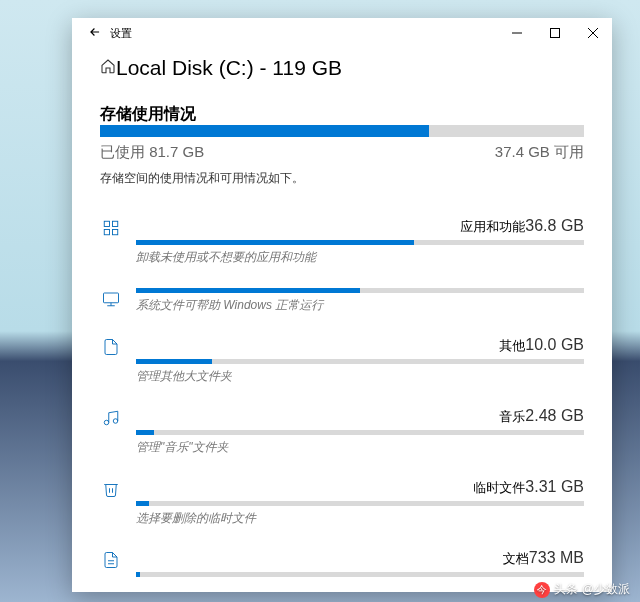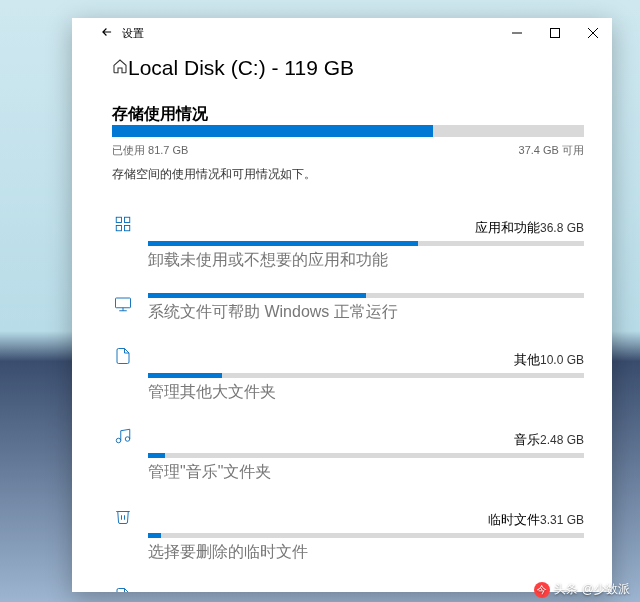--- a/index.html
+++ b/index.html
@@ -9,21 +9,20 @@
     background: linear-gradient(180deg, #cfe8f0 0%, #b8dce8 55%, #3a4d6e 60%, #9db5d0 100%);
     overflow: hidden;
     position: relative;
   }
   .window {
     position: absolute; left: 72px; top: 18px; right: 28px; bottom: 10px;
     background: #ffffff;
     box-shadow: 0 6px 24px rgba(0,0,0,0.28);
     display: flex; flex-direction: column;
     overflow: hidden;
-    padding-left: 12px;
   }
   .titlebar {
     height: 30px; display: flex; align-items: center;
     font-size: 11px; color: #000; padding-left: 8px;
   }
   .titlebar .back { width: 30px; text-align: center; color: #000; font-size: 14px; cursor: pointer; }
   .titlebar .spacer { flex: 1; }
   .titlebar .ctl { width: 38px; height: 30px; display: flex; align-items: center; justify-content: center; font-size: 11px; cursor: pointer; }
   .titlebar .ctl svg { stroke: #000; }
   .content {
@@ -35,35 +34,35 @@
   .header-row {
     display: flex; align-items: center; gap: 0; margin-bottom: 24px;
   }
   .home-icon svg { stroke:#333; }
   .page-title { font-size: 21px; font-weight: 400; }
   .section-title { font-size: 16px; font-weight: 600; }
   .total-bar {
     width: 100%; height: 12px; background: #d9d9d9; position: relative; margin-bottom: 6px;
   }
   .total-bar .fill { position:absolute; left:0; top:0; bottom:0; background:#0078d4; }
-  .total-labels { display:flex; justify-content:space-between; font-size:11px; color:#666; margin-bottom:8px; }
+  .total-labels { display:flex; justify-content:space-between; font-size:15px; color:#666; margin-bottom:8px; }
   .sub-desc { font-size: 12px; color:#333; margin-bottom: 18px; }
   .cat {
     display:flex; gap: 14px; padding: 12px 0 10px 0;
     border-top: 0; cursor: pointer;
   }
   .cat .icon { width: 22px; display:flex; justify-content:center; padding-top:2px; }
   .cat .icon svg { stroke:#0068b8; fill:none; stroke-width:1.2; }
   .cat .body { flex:1; }
   .cat .row1 { display:flex; justify-content:flex-end; align-items:baseline; margin-bottom:4px; }
   .cat .name { font-size: 13px; color:#000; }
-  .cat .size { font-size: 12px; color:#333;margin-top:8px; }
+  .cat .size { font-size: 16px; color:#333; }
   .cat .bar { height:5px; background:#d9d9d9; position:relative; margin-bottom:4px; width:100%; }
   .cat .bar .f { position:absolute; left:0; top:0; bottom:0; background:#0078d4; }
-  .cat .desc { font-size: 16px; color:#777; }
+  .cat .desc { font-size: 12px; color:#777;font-style:italic; }
   .watermark {
     position:absolute; right:10px; bottom:4px; font-size:12px; color:#fff;
     display:flex; align-items:center; gap:4px;
     text-shadow: 0 1px 2px rgba(0,0,0,0.5);
   }
   .watermark .dot {
     width:16px; height:16px; border-radius:50%; background:#ff4040; color:#fff;
     display:flex; align-items:center; justify-content:center; font-size:10px;
   }
 </style>

